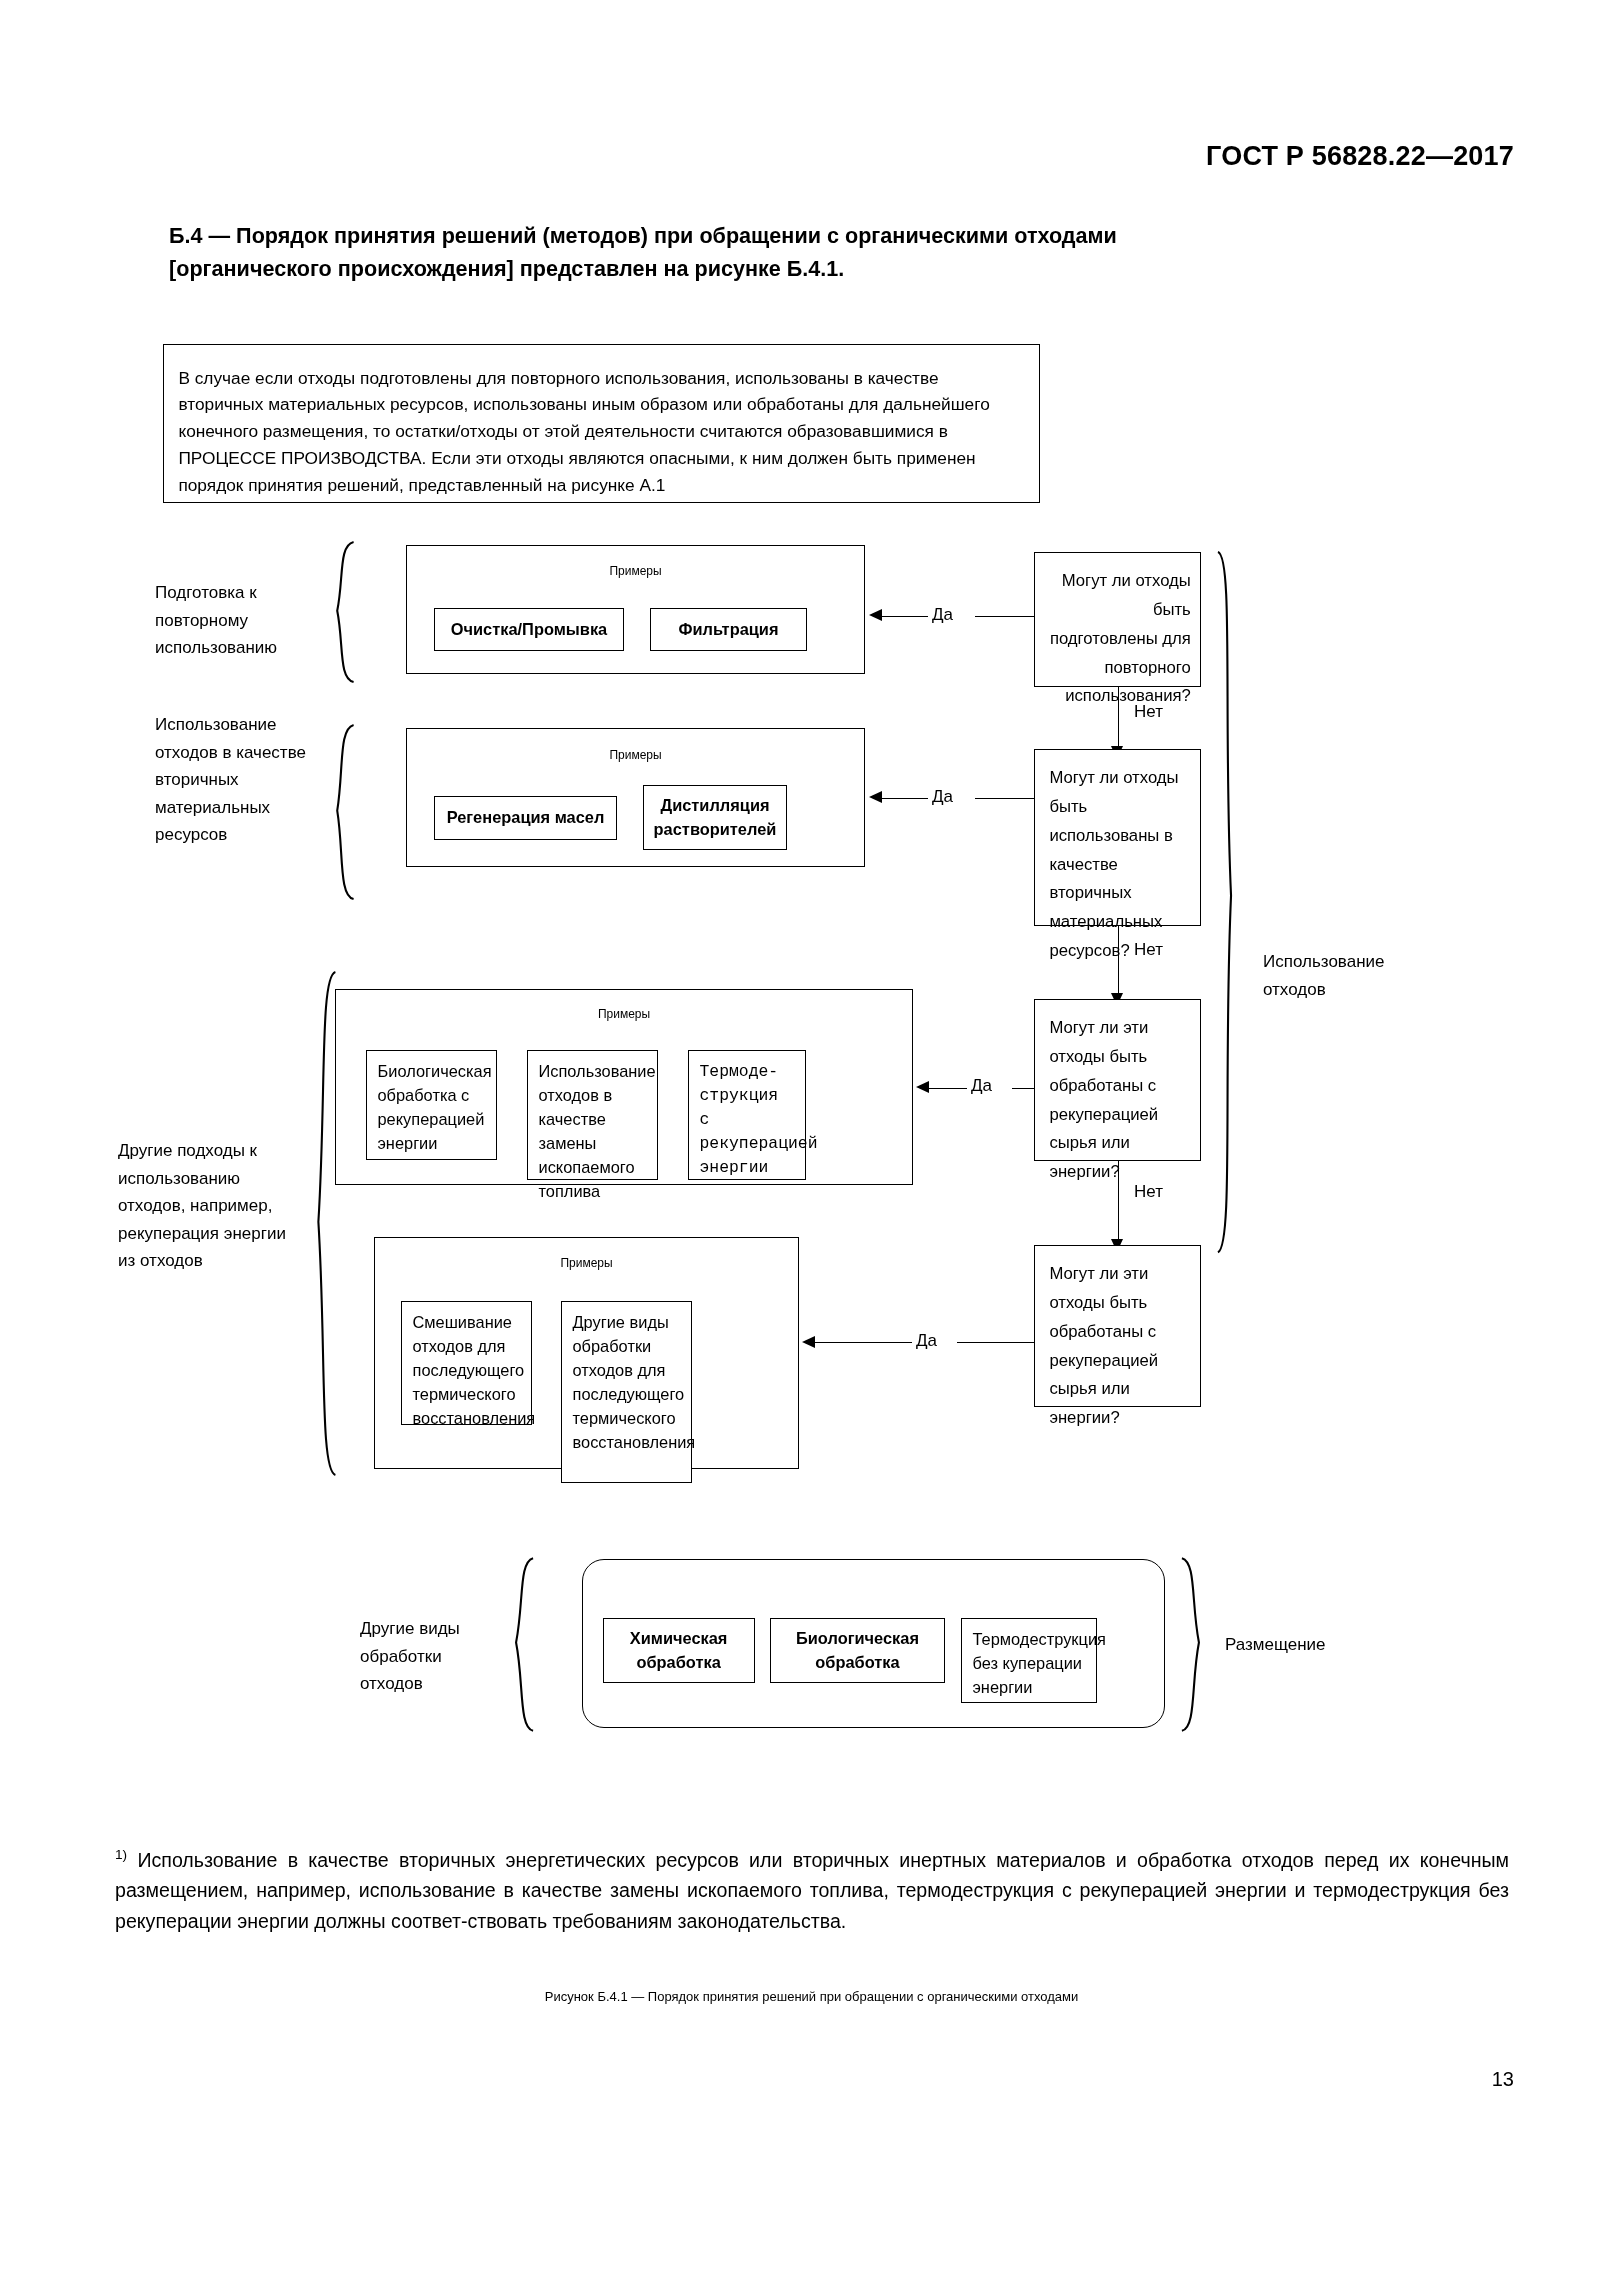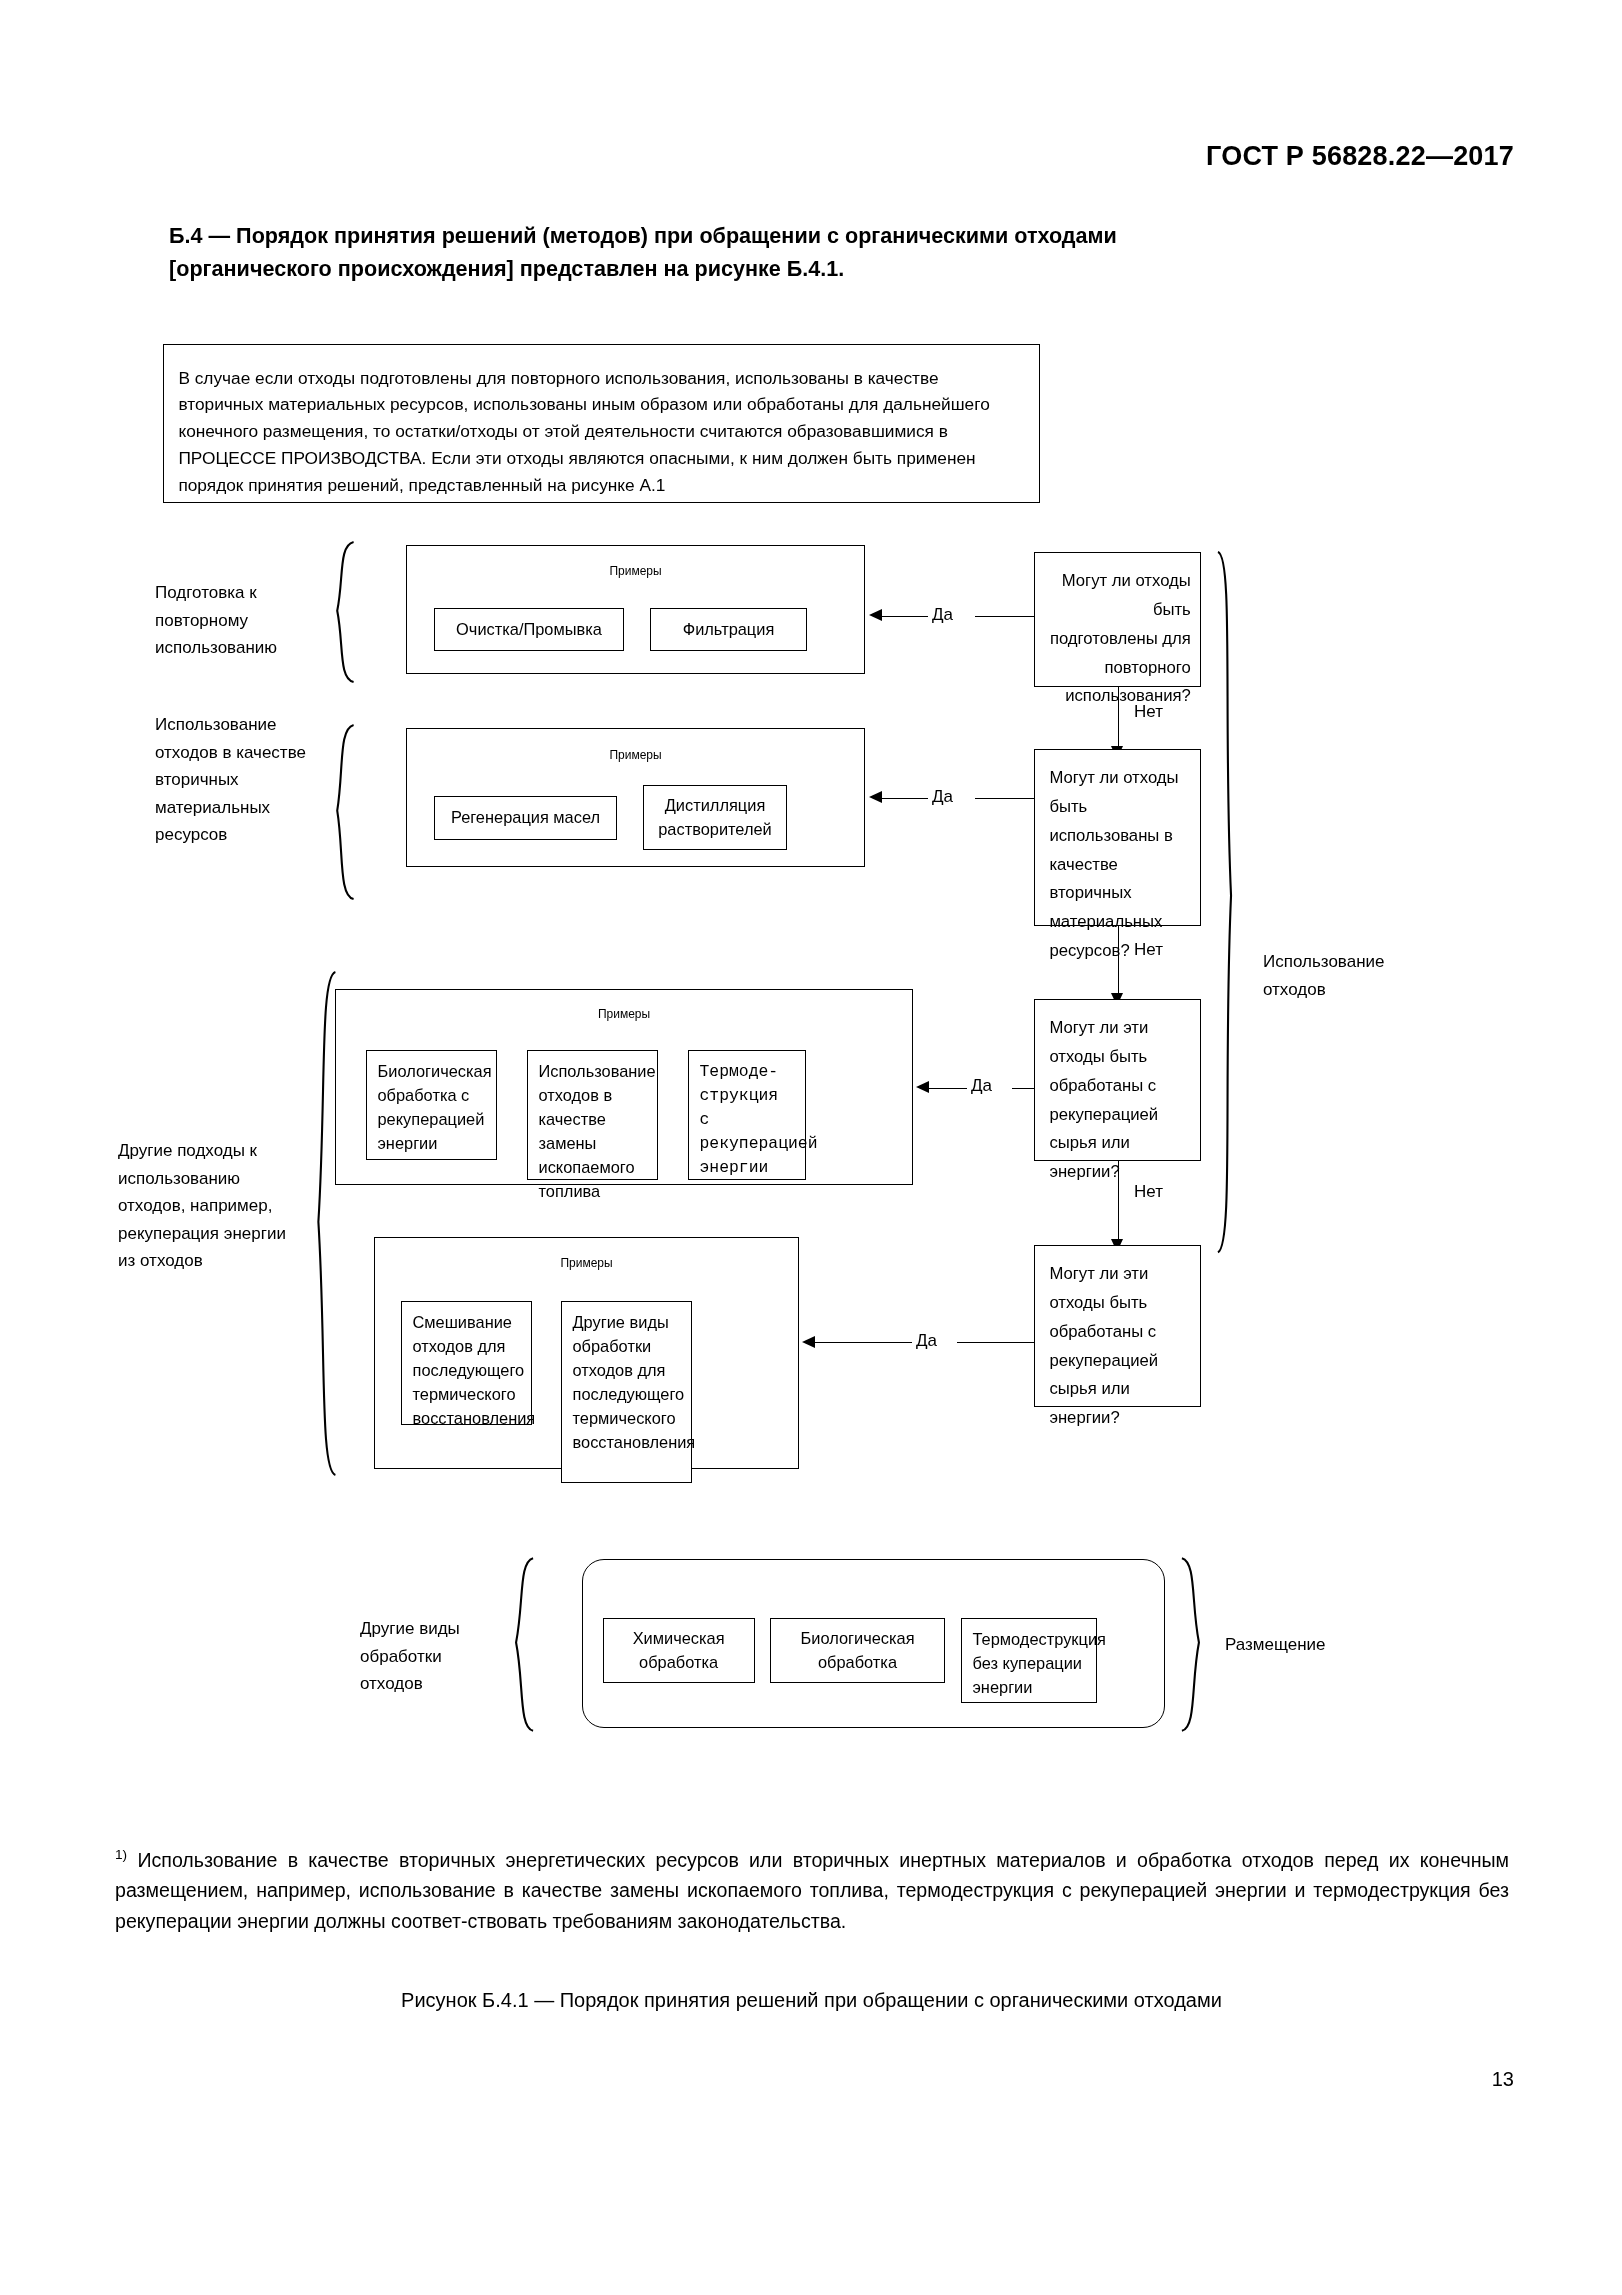--- a/index.html
+++ b/index.html
@@ -32,21 +32,21 @@
     margin:0;position:absolute;left:14.4px;top:19.6px;right:11.8px;
     font-size:17.3px;line-height:1.55;
   }
   .outer-box{
     position:absolute;border:1.6px solid #000;box-sizing:border-box;background:#fff;
   }
   .inner-box{
     position:absolute;border:1.6px solid #000;box-sizing:border-box;background:#fff;
     font-size:16.4px;line-height:1.46;padding:9.2px 7.9px 3.9px 10.5px;
   }
-  .inner-box.center{display:flex;align-items:center;justify-content:center;padding:3.9px 6.5px;text-align:center;}
+  .inner-box.center{display:flex;align-items:center;justify-content:center;padding:3.9px 6.5px;text-align:center;font-weight:bold;}
   .examples-title{
     position:absolute;font-size:12px;text-align:center;width:100%;left:0;
   }
   .decision-box{
     position:absolute;border:1.6px solid #000;box-sizing:border-box;background:#fff;
     font-size:16.7px;line-height:1.72;padding:14.4px 9.2px 6.5px 14.4px;
   }
 
   
   .grp-label{position:absolute;font-size:17px;line-height:1.62;}
@@ -71,21 +71,21 @@
   .brace svg{display:block;overflow:visible;}
 
   
   .footnote{
     position:absolute;left:115px;top:1844px;width:1394px;
     font-size:19.6px;line-height:1.57;text-align:justify;
   }
   .footnote .fn-mark{font-size:13.7px;vertical-align:super;}
   .fig-caption{
     position:absolute;left:0;right:0;top:1989px;text-align:center;
-    font-size:20px;
+    font-size:13px;
   }
   .page-number{
     position:absolute;right:109px;top:2068px;font-size:20px;
   }
 </style>
 </head>
 <body>
 
 <div class="page">
 

